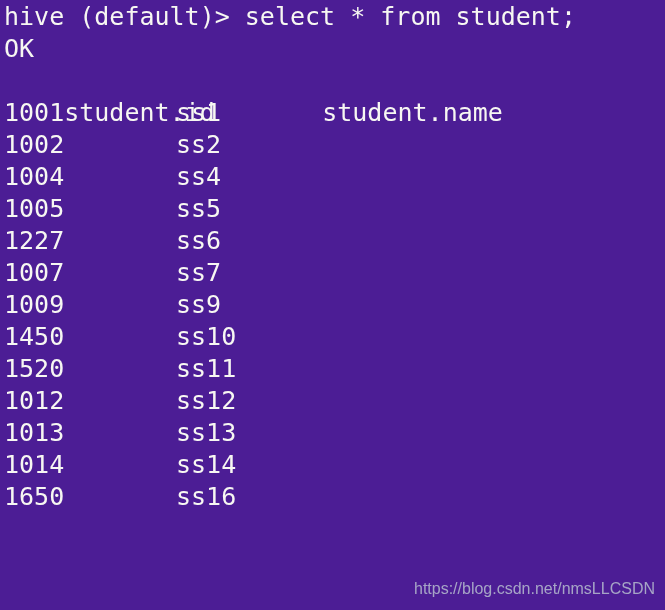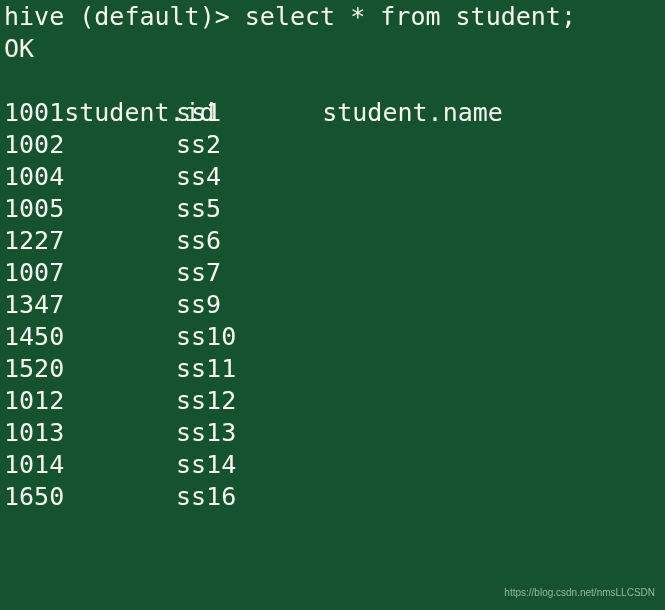--- a/index.html
+++ b/index.html
@@ -11,21 +11,21 @@
     width: 665px;
     height: 610px;
     background: #3f8080;
     font-family: "DejaVu Sans Mono", "Liberation Mono", monospace;
     overflow: hidden;
   }
   #terminal {
     position: relative;
     width: 665px;
     height: 610px;
-    background: #14532d;
+    background: #4c1d95;
     box-sizing: border-box;
     padding: 0px 0 0 4px;
   }
   .line {
     height: 32px;
     line-height: 32px;
     font-size: 25px;
     color: #f7f7f2;
     white-space: pre;
     letter-spacing: 0px;
@@ -55,21 +55,21 @@
   }
   .hdr-name {
     display: inline-block;
     vertical-align: top;
   }
   #watermark {
     position: absolute;
     right: 10px;
     bottom: 12px;
     font-family: "Liberation Sans", sans-serif;
-    font-size: 10px;
+    font-size: 16px;
     color: #c9d9d9;
     opacity: 0.72;
     white-space: nowrap;
     letter-spacing: 0px;
   }
 </style>
 </head>
 <body>
 
 <div id="terminal">
@@ -82,21 +82,21 @@
     <span class="hdr-id">student.id</span><span class="hdr-name">student.name</span>
   </div>
 
   <div id="rows-container">
       <div class="line row-line"><span class="col-id">1001</span><span class="col-name">ss1</span></div>
       <div class="line row-line"><span class="col-id">1002</span><span class="col-name">ss2</span></div>
       <div class="line row-line"><span class="col-id">1004</span><span class="col-name">ss4</span></div>
       <div class="line row-line"><span class="col-id">1005</span><span class="col-name">ss5</span></div>
       <div class="line row-line"><span class="col-id">1227</span><span class="col-name">ss6</span></div>
       <div class="line row-line"><span class="col-id">1007</span><span class="col-name">ss7</span></div>
-      <div class="line row-line"><span class="col-id">1347</span><span class="col-name">ss9</span></div>
+      <div class="line row-line"><span class="col-id">1009</span><span class="col-name">ss9</span></div>
       <div class="line row-line"><span class="col-id">1450</span><span class="col-name">ss10</span></div>
       <div class="line row-line"><span class="col-id">1520</span><span class="col-name">ss11</span></div>
       <div class="line row-line"><span class="col-id">1012</span><span class="col-name">ss12</span></div>
       <div class="line row-line"><span class="col-id">1013</span><span class="col-name">ss13</span></div>
       <div class="line row-line"><span class="col-id">1014</span><span class="col-name">ss14</span></div>
       <div class="line row-line"><span class="col-id">1650</span><span class="col-name">ss16</span></div>
     </div>
 
   <div id="watermark">https://blog.csdn.net/nmsLLCSDN</div>
 </div>

